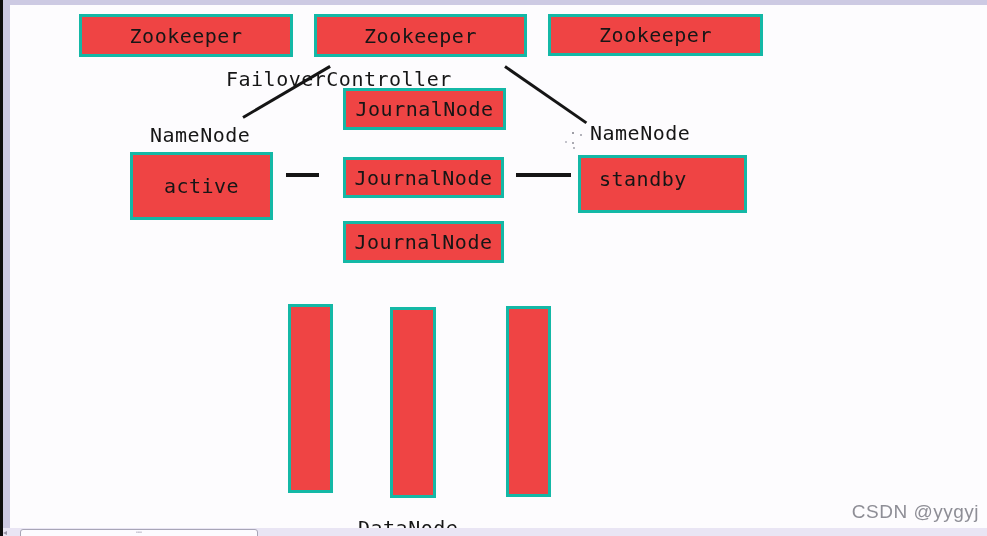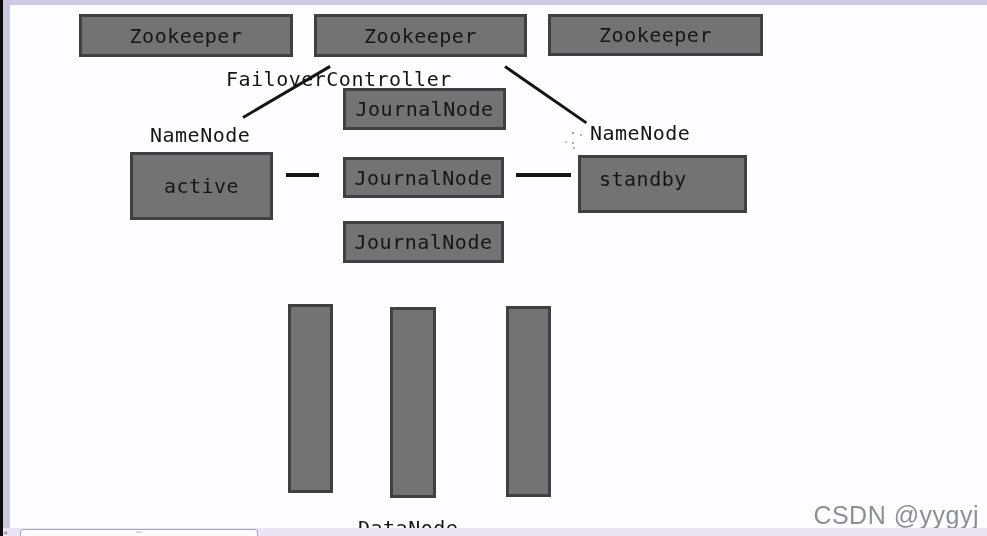--- a/index.html
+++ b/index.html
@@ -9,21 +9,21 @@
     font-family:"DejaVu Sans Mono","Liberation Mono",monospace;
     color:#161616;
   }
   .abs{position:absolute;}
   
   .frame-black-left{left:0;top:0;width:3px;height:536px;background:#0d0d0d;z-index:60;}
   .frame-lav-left{left:3px;top:0;width:7px;height:536px;background:#cbc8e1;z-index:40;}
   .frame-lav-top{left:0;top:0;width:987px;height:5px;background:#cdcae3;z-index:40;}
   
   .dbox{
-    position:absolute;border:3px solid #404040;background:#737373;
+    position:absolute;border:3px solid #14b8a6;background:#ef4444;
     display:flex;align-items:center;justify-content:center;
     font-size:20px;letter-spacing:0.5px;box-sizing:border-box;
   }
   .zk1{left:79px;top:14px;width:214px;height:43px;}
   .zk2{left:314px;top:14px;width:213px;height:43px;}
   .zk3{left:548px;top:14px;width:215px;height:42px;}
   .jn1{left:343px;top:88px;width:163px;height:42px;}
   .jn2{left:343px;top:157px;width:161px;height:41px;}
   .jn3{left:343px;top:221px;width:161px;height:42px;}
   .active-box{left:130px;top:152px;width:143px;height:68px;}
@@ -48,21 +48,21 @@
     box-shadow:0 10px 0 #aaaab2, 8px 2px 0 #b3b3bb, -7px 9px 0 #c4c4cc, 1px 15px 0 #b8b8c0;}
   
   .scroll-track{left:0;top:528px;width:987px;height:8px;background:#e9e5f4;z-index:50;}
   .scroll-thumb{position:absolute;left:20px;top:1px;width:238px;height:10px;background:#fcfbff;
     border:1px solid #a8a5b7;border-radius:3px;box-sizing:border-box;
     display:flex;justify-content:center;color:#b5b2c2;font-size:9px;line-height:5px;}
   .scroll-arrow{position:absolute;left:3px;top:1px;color:#9a97a8;font-size:8px;line-height:7px;
     font-family:"DejaVu Sans","Liberation Sans",sans-serif;}
   
   .watermark{right:8px;top:501px;font-family:"Liberation Sans","DejaVu Sans",sans-serif;
-    font-size:25px;color:#8e8e96;letter-spacing:0.5px;}
+    font-size:19px;color:#8e8e96;letter-spacing:0.5px;}
 </style>
 </head>
 <body>
 
 <div class="abs frame-lav-top"></div>
 <div class="abs frame-lav-left"></div>
 <div class="abs frame-black-left"></div>
 
 <div>
 

